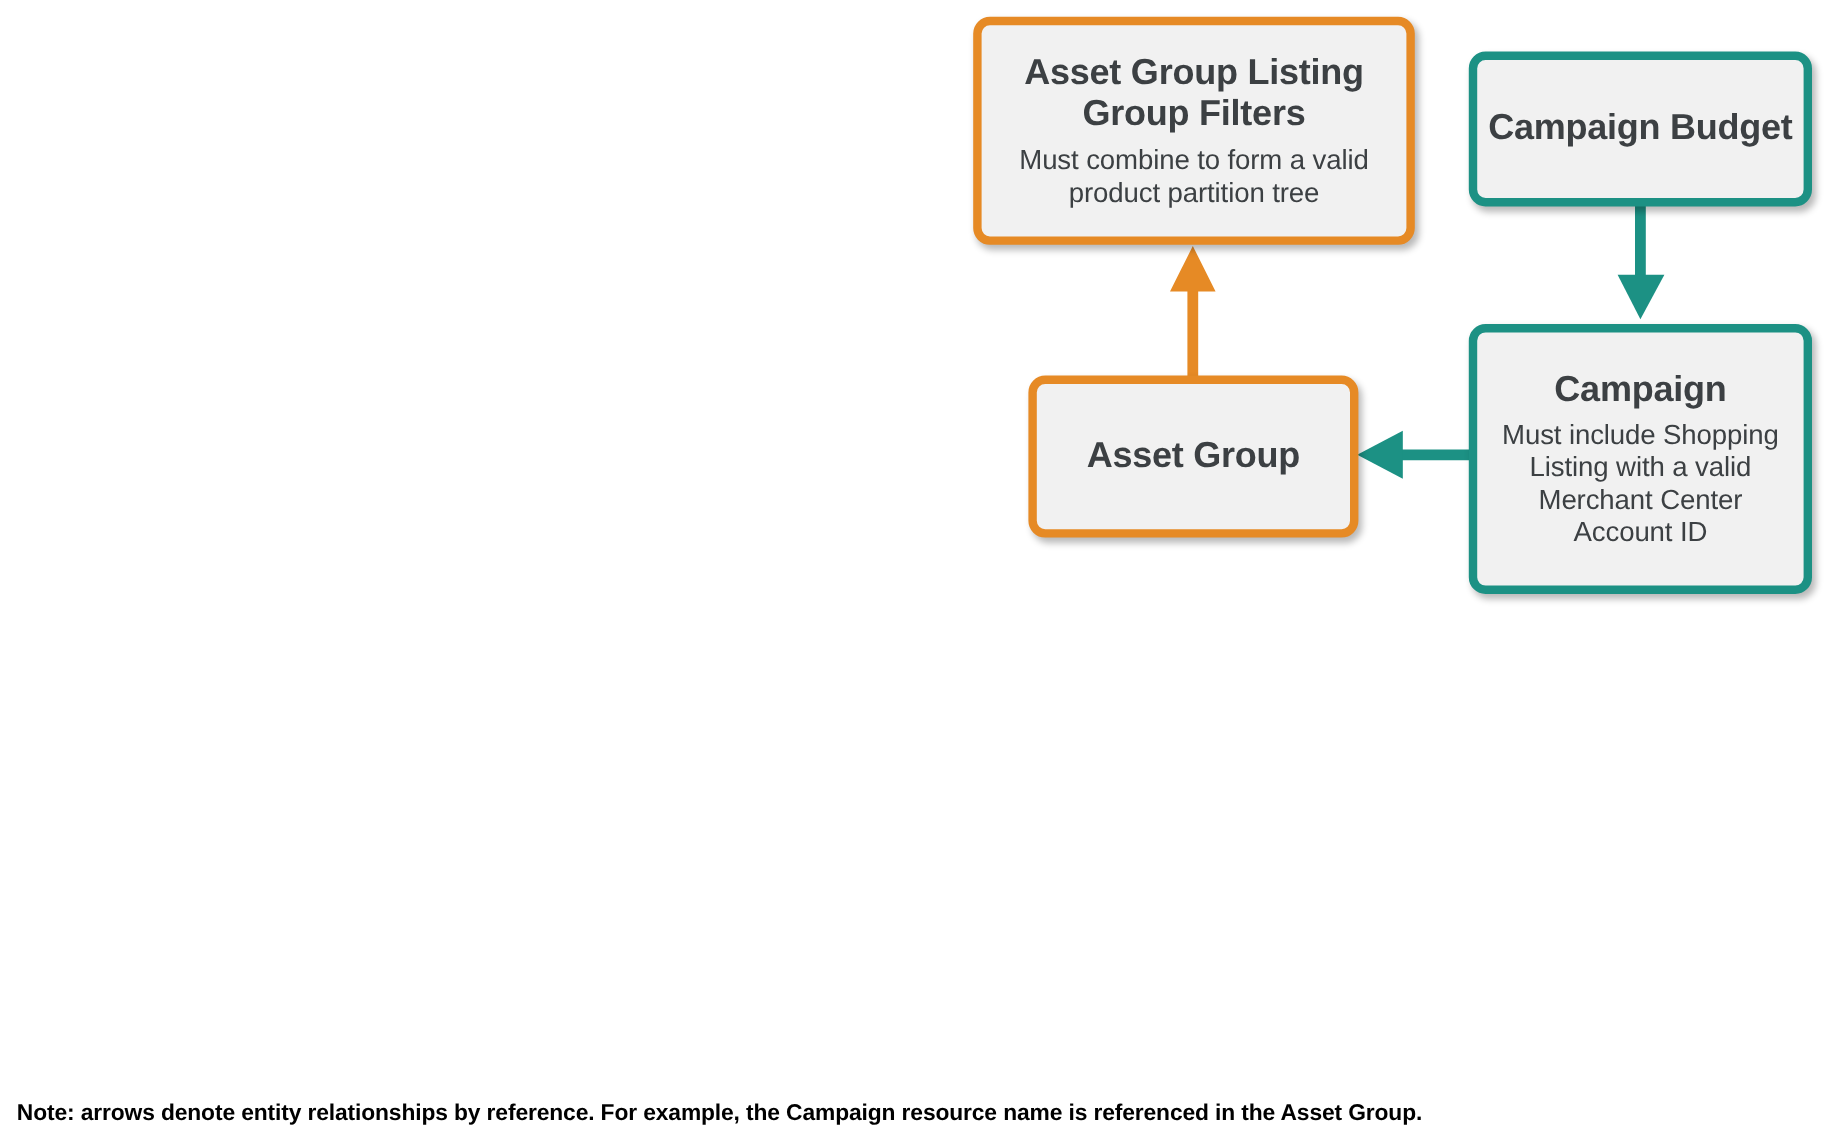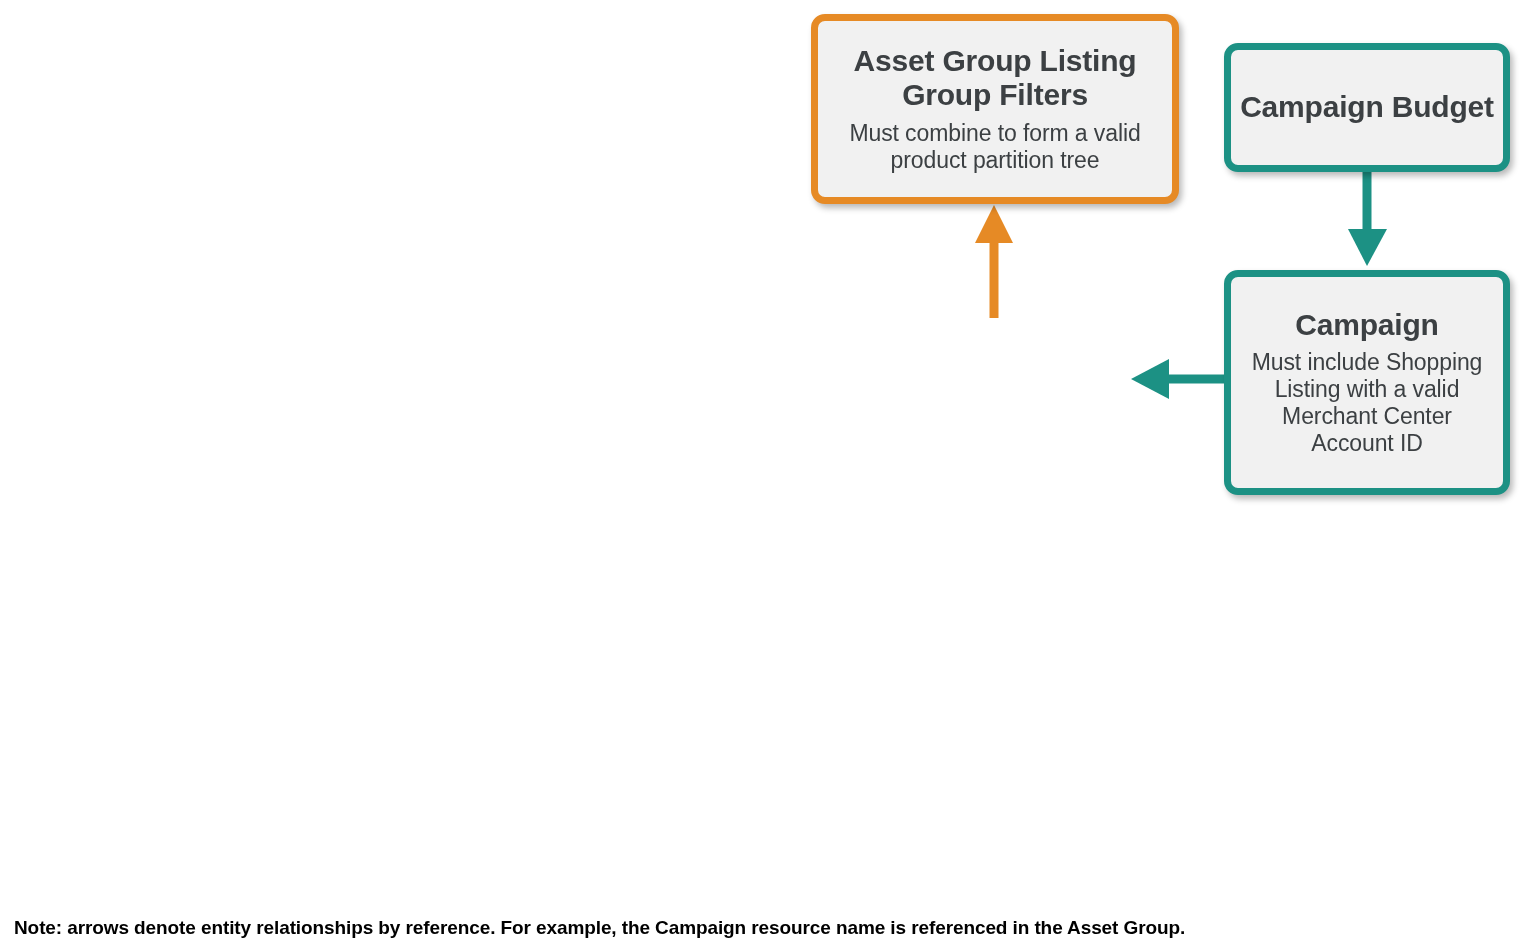--- a/index.html
+++ b/index.html
@@ -120,20 +120,23 @@
 
   <div class="node orange" id="node-asset-group-listing-group-filters">
     <div class="node-title">Asset Group Listing Group Filters</div>
     <div class="node-subtitle">Must combine to form a valid product partition tree</div>
   </div>
 
   <div class="node teal" id="node-campaign-budget">
     <div class="node-title">Campaign Budget</div>
   </div>
 
+  <div class="node orange" id="node-asset-group">
+    <div class="node-title">Asset Group</div>
+  </div>
 
   <div class="node teal" id="node-campaign">
     <div class="node-title">Campaign</div>
     <div class="node-subtitle">Must include Shopping Listing with a valid Merchant Center Account ID</div>
   </div>
 
   <div id="footnote">Note: arrows denote entity relationships by reference. For example, the Campaign resource name is referenced in the Asset Group.</div>
 
 </div>
 

